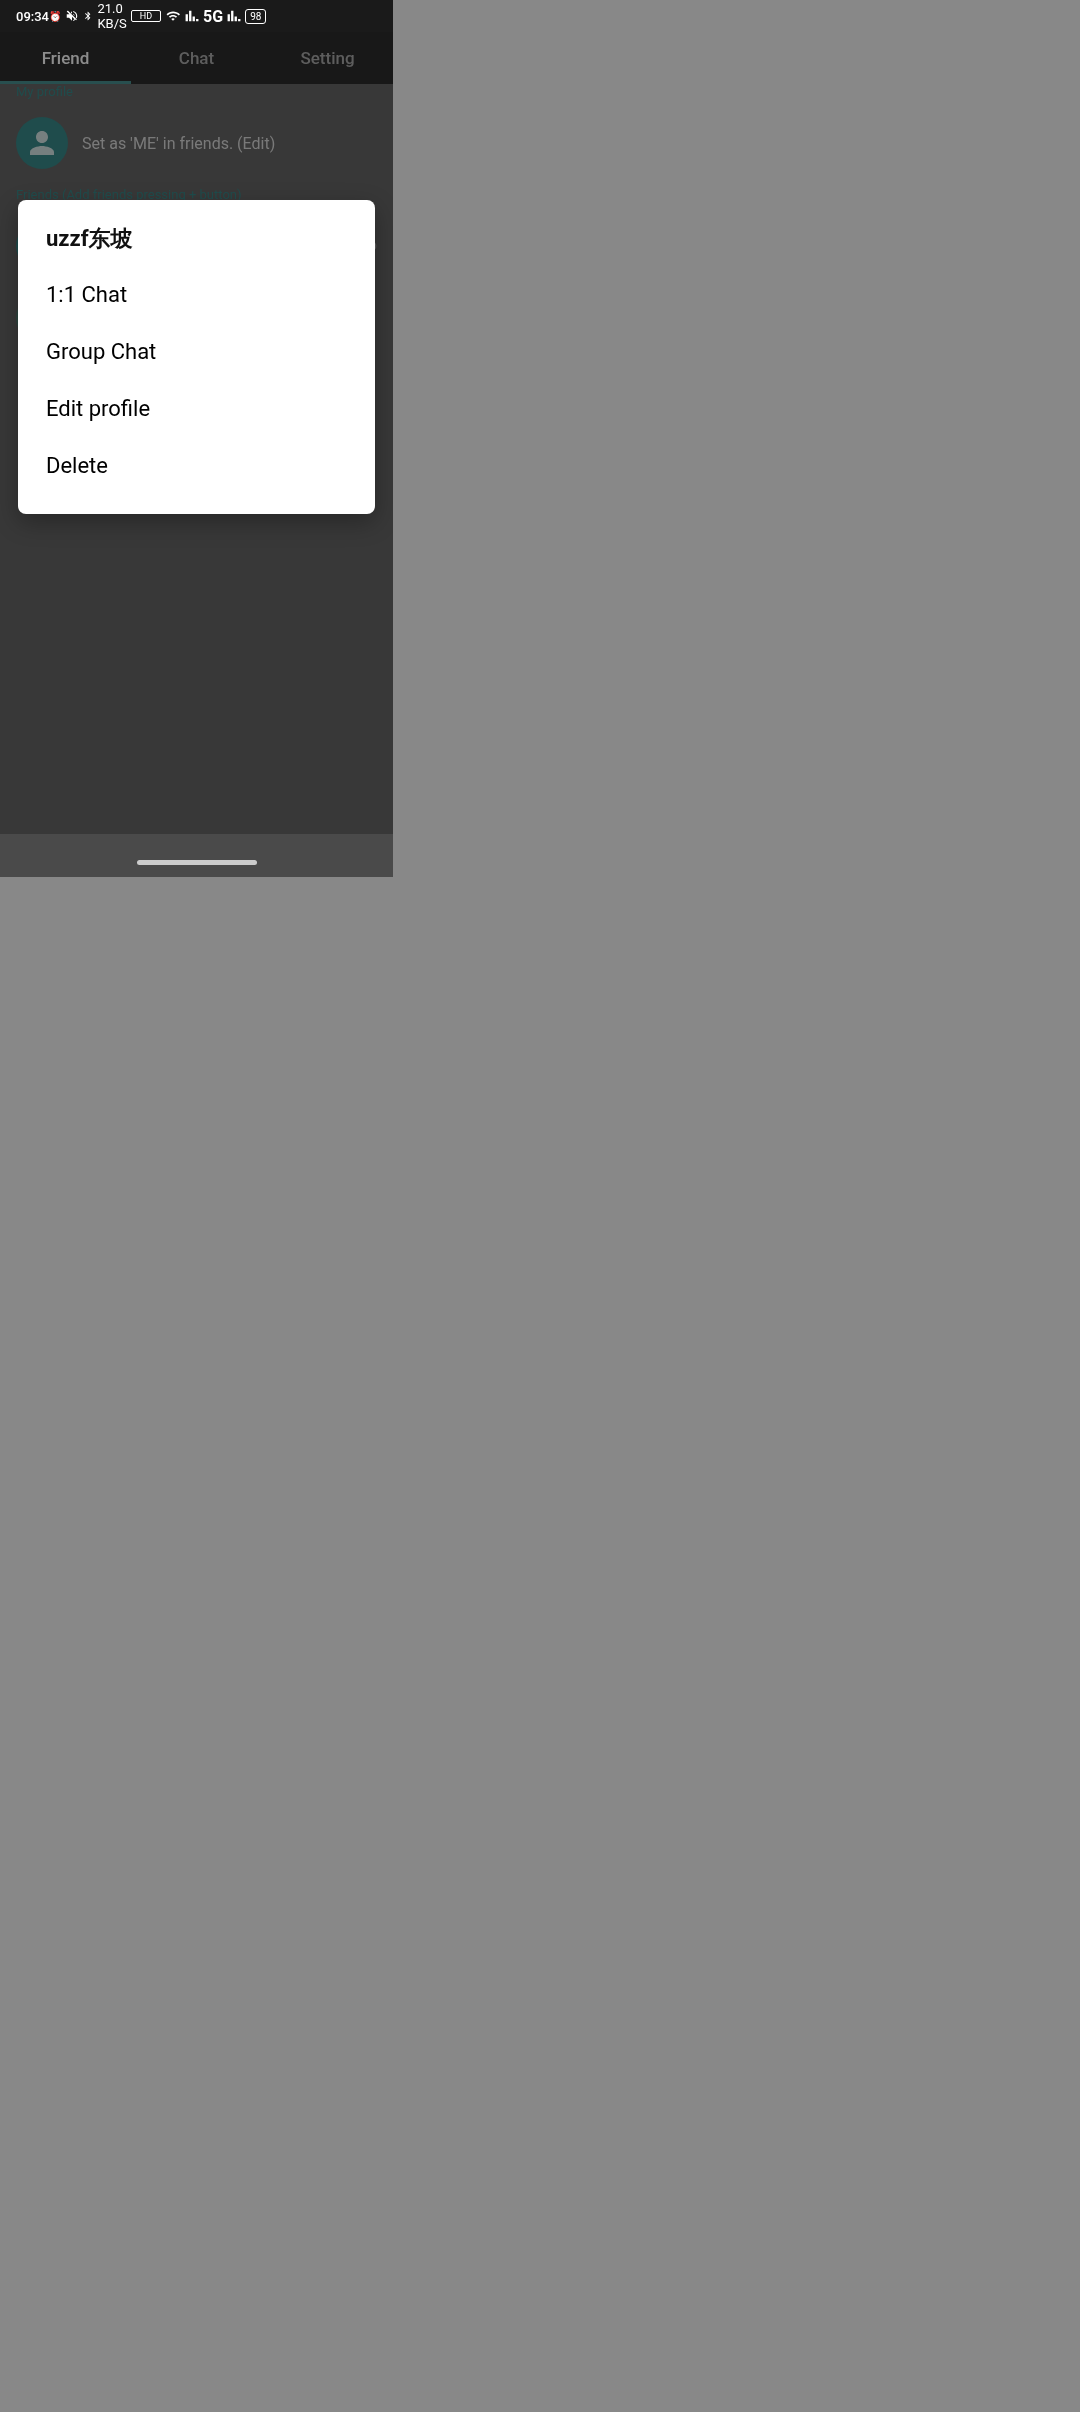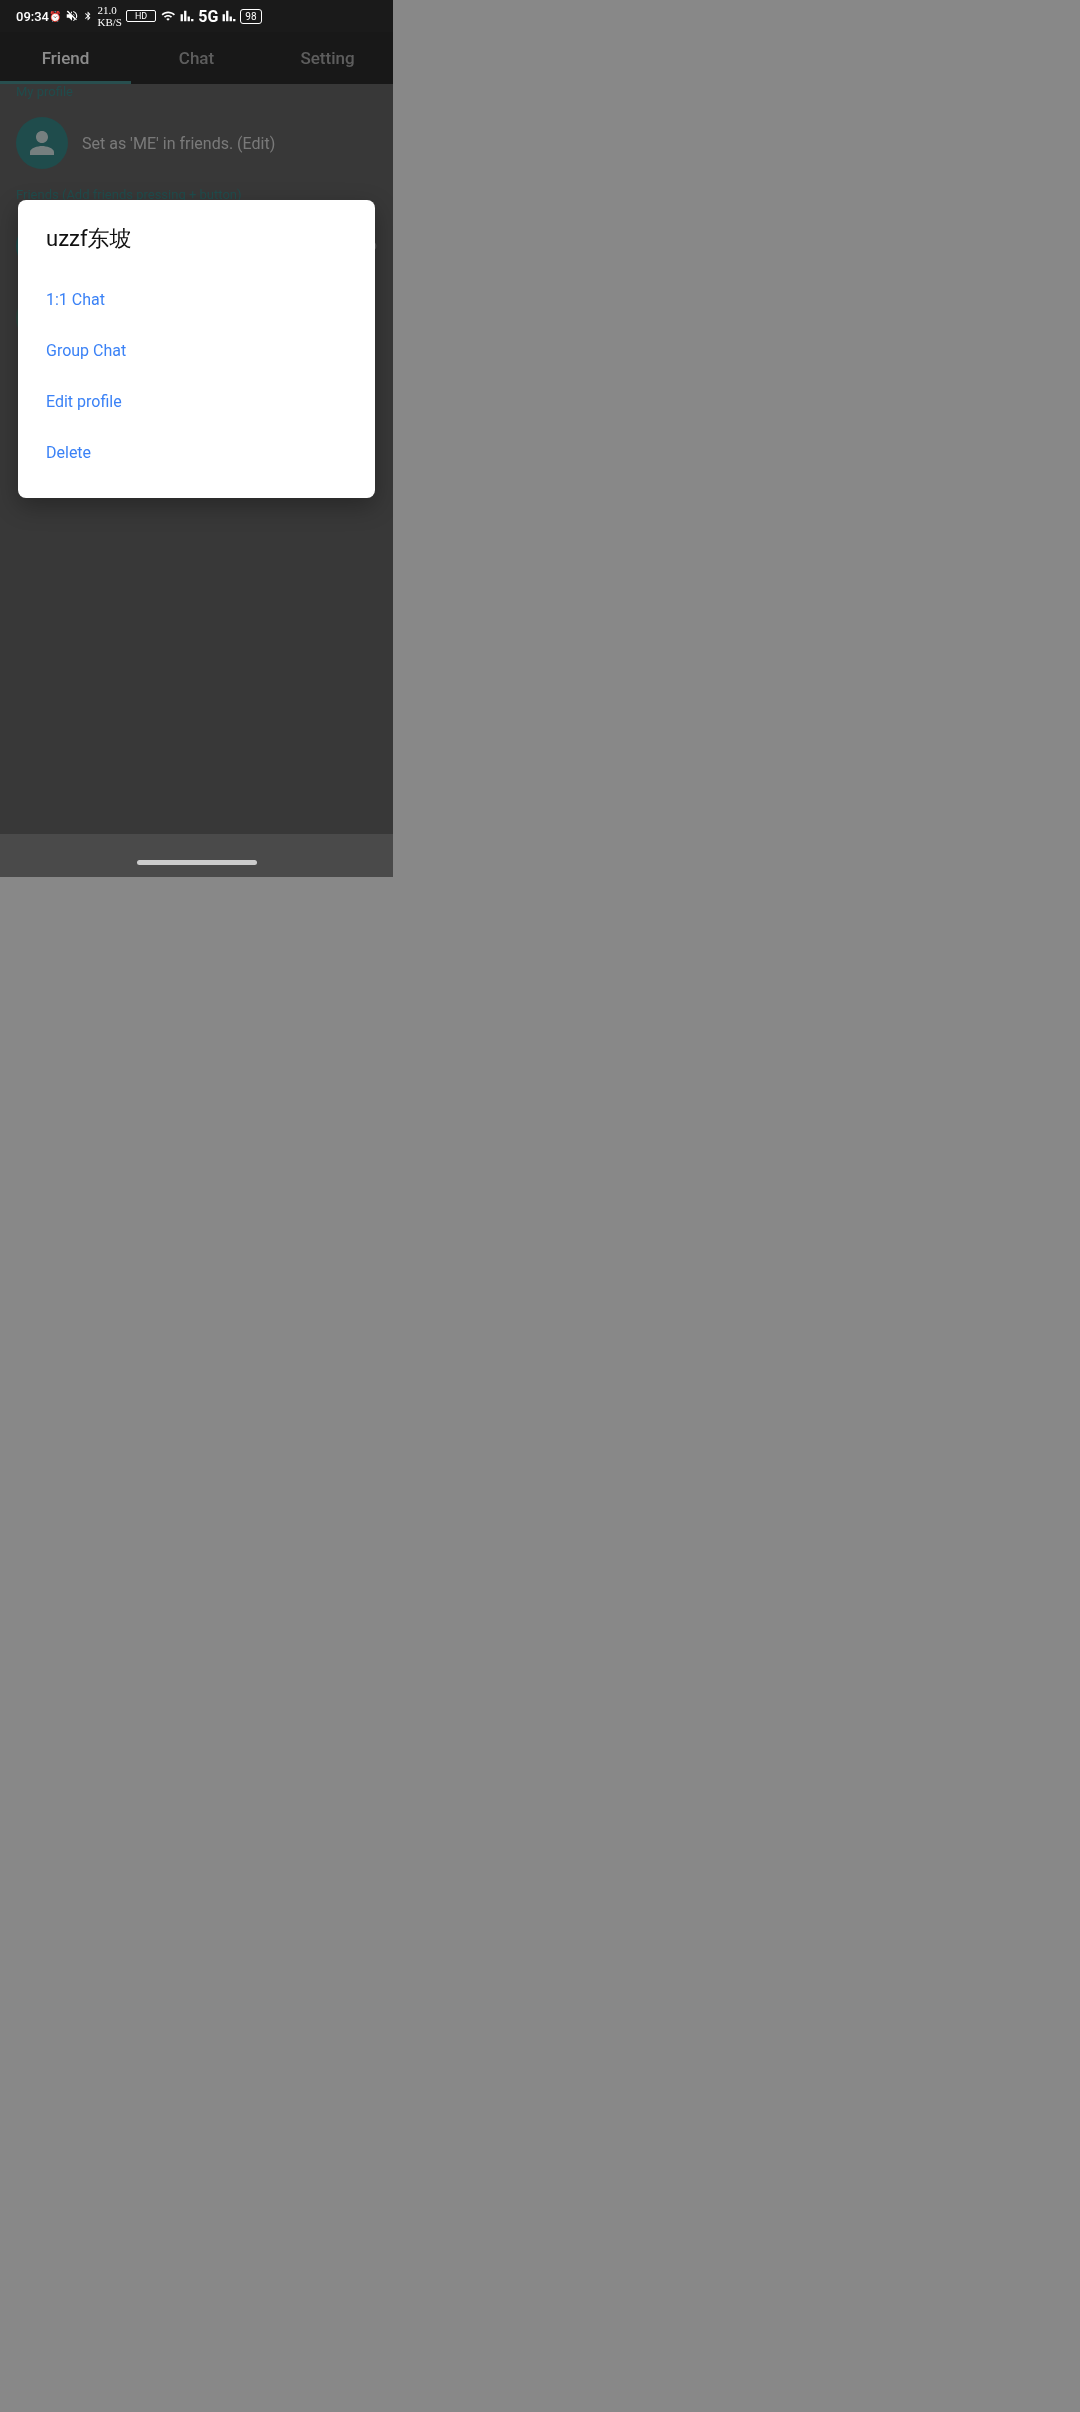--- a/index.html
+++ b/index.html
@@ -184,28 +184,28 @@
       right: 18px;
       background: white;
       border-radius: 8px;
       padding: 24px 28px 20px;
       z-index: 10;
       box-shadow: 0 8px 24px rgba(0,0,0,0.3);
     }
 
     .context-menu-title {
       font-size: 22px;
-      font-weight: 400;
+      font-weight: 700;
       color: #111;
-      margin-bottom: 20px;
+      margin-bottom: 12px;
     }
 
     .context-menu-item {
-      font-size: 16px;
-      color: #3b82f6;
+      font-size: 22px;
+      color: #000000;
       padding: 16px 0;
       cursor: pointer;
       border-top: none;
     }
 
     .context-menu-item:not(:last-child) {
       
     }
 
     
@@ -248,21 +248,21 @@
           <path d="M16.5 12A4.5 4.5 0 0 0 14 7.97V9.5l2.45 2.45c.03-.15.05-.3.05-.45zm2.5 0c0 .94-.2 1.82-.54 2.64l1.51 1.51C20.63 14.91 21 13.5 21 12c0-4.28-2.99-7.86-7-8.77v2.06c2.89.86 5 3.54 5 6.71zM4.27 3L3 4.27 7.73 9H3v6h4l5 5v-6.73l4.25 4.25c-.67.52-1.42.93-2.25 1.18v2.06A8.99 8.99 0 0 0 17.73 18L19 19.27 20.27 18 5.27 3 4.27 3zM12 4L9.91 6.09 12 8.18V4z"></path>
         </svg>
       </span>
 
       <span class="status-icon">
         <svg width="10" height="14" viewBox="0 0 24 24" fill="white">
           <path d="M17.71 7.71L12 2h-1v7.59L6.41 5 5 6.41 10.59 12 5 17.59 6.41 19 11 14.41V22h1l5.71-5.71-4.3-4.29 4.3-4.29zM13 5.83l1.88 1.88L13 9.59V5.83zm1.88 10.46L13 18.17v-3.76l1.88 1.88z"></path>
         </svg>
       </span>
 
-      <span class="status-icon" style="font-size:11px;font-family:Liberation Serif, serif;">21.0<br>KB/S</span>
+      <span class="status-icon" style="font-size:13px;">21.0<br>KB/S</span>
 
       <span class="status-icon" style="font-size:9px; border:1px solid white; padding:0 8px; border-radius:2px;">HD</span>
 
       <span class="status-icon">
         <svg width="16" height="14" viewBox="0 0 24 24" fill="white">
           <path d="M1 9l2 2c5.07-5.07 13.93-5.07 19 0l2-2C16.93 2.93 7.08 2.93 1 9zm8 8l3 3 3-3c-1.65-1.66-4.34-1.66-6 0zm-4-4l2 2c2.76-2.76 7.24-2.76 10 0l2-2C15.14 9.14 8.87 9.14 5 13z"></path>
         </svg>
       </span>
 
       <span class="status-icon">

